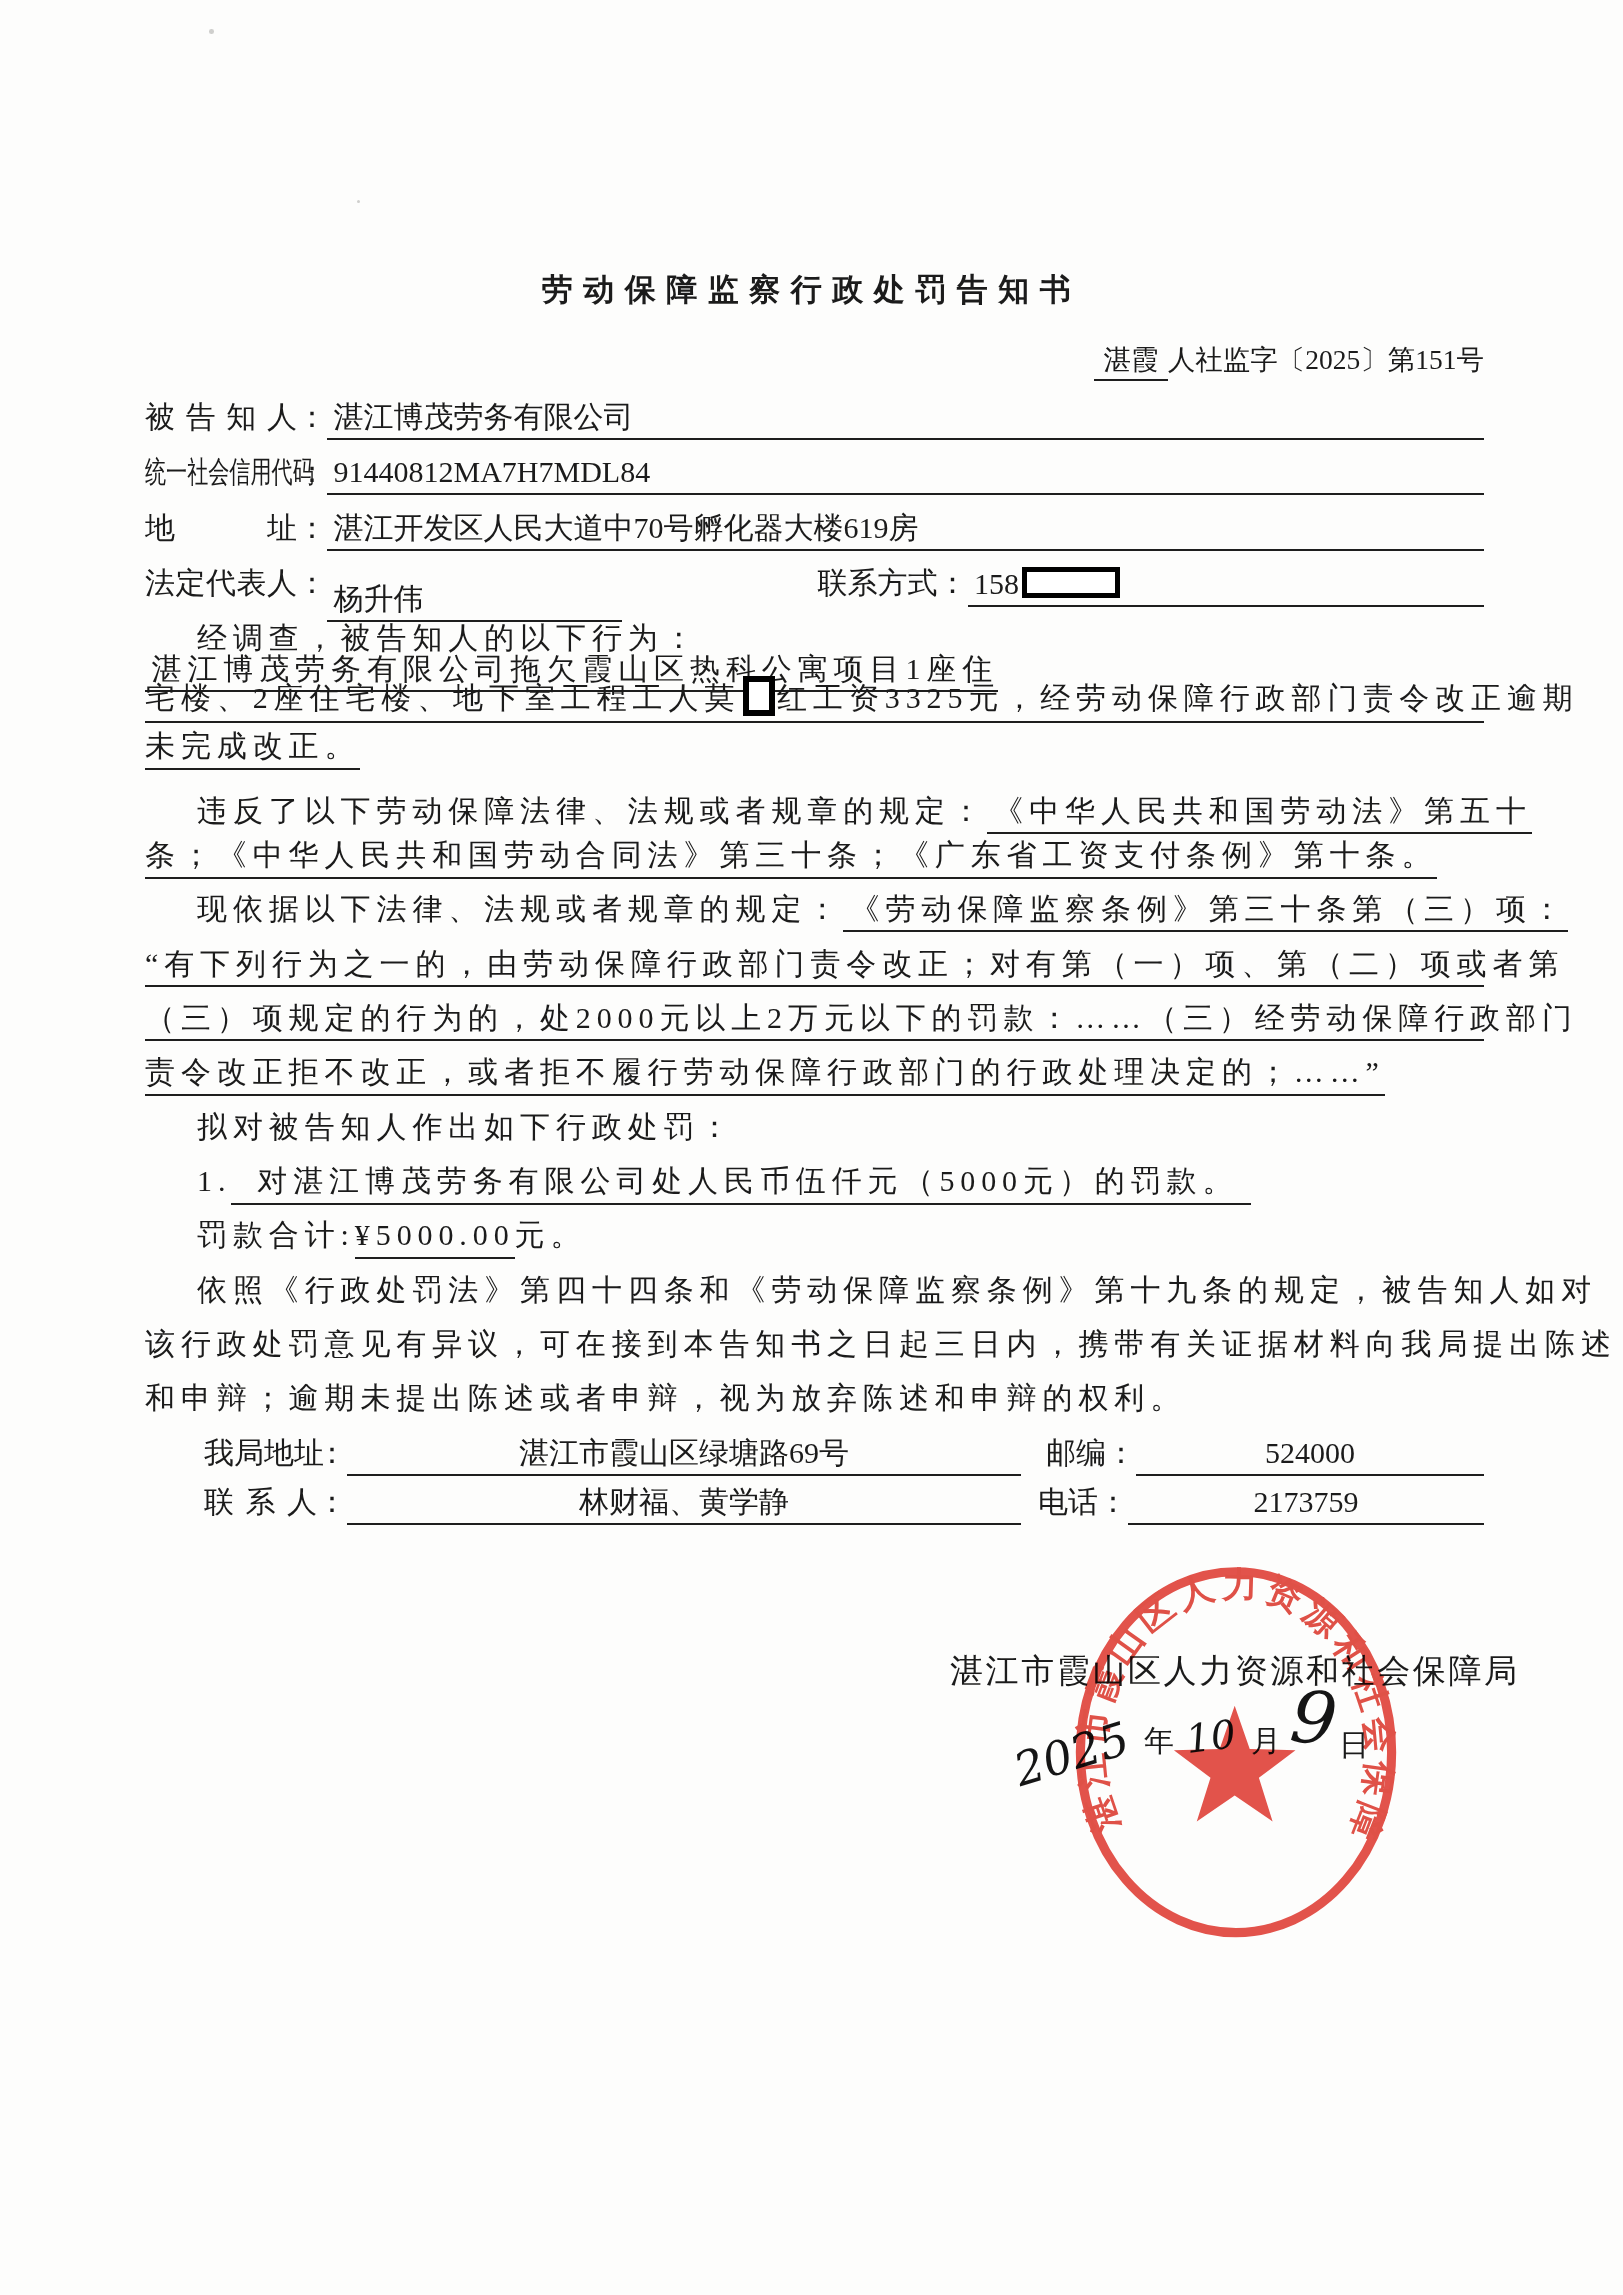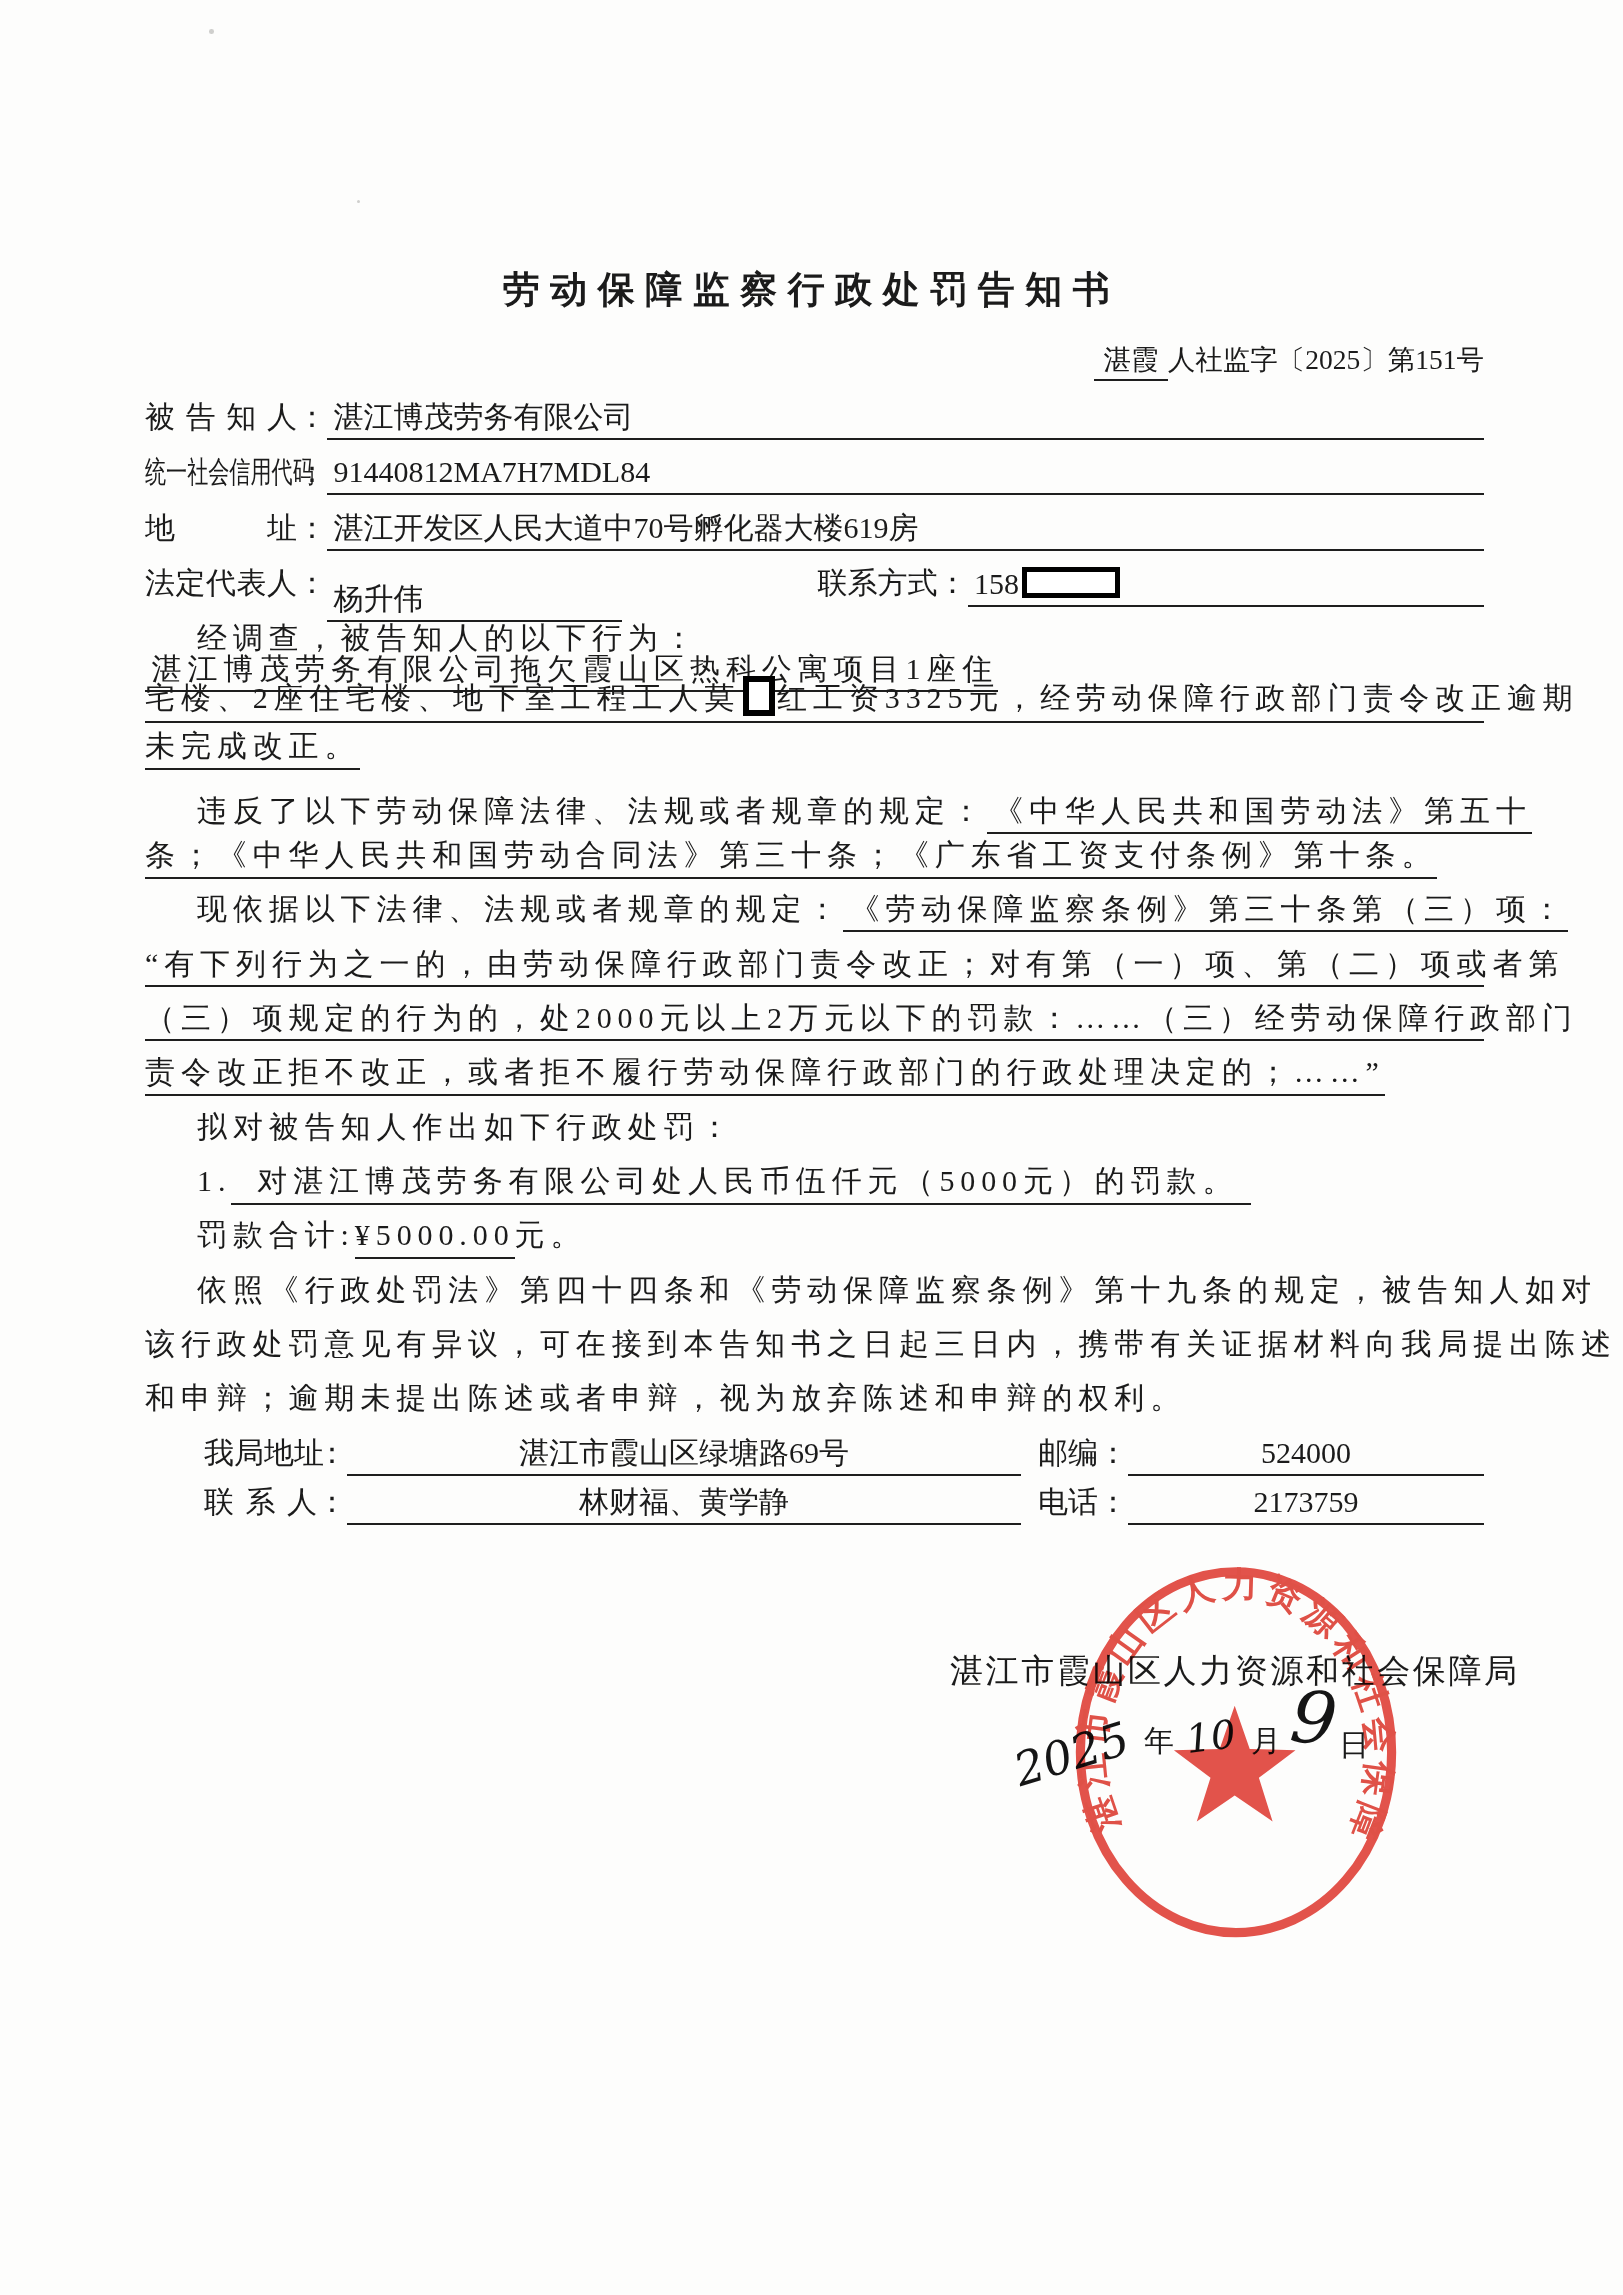--- a/index.html
+++ b/index.html
@@ -18,21 +18,21 @@
   .ls{letter-spacing:5.9px;}
   .flex{display:flex;align-items:flex-start;}
   .grow{flex:1 1 auto;}
   .u{border-bottom:2px solid #1e1e1e;padding-bottom:5.9px;}
   .ublock{display:inline-block;width:100%;box-sizing:border-box;}
   .fillj{text-align:justify;text-align-last:justify;text-justify:inter-character;}
   .para{display:block;text-align:justify;text-align-last:justify;text-justify:inter-character;}
   .indent{padding-left:52px;}
   .title{
     top:264px;left:0;width:1623px;text-align:center;
-    font-size:37px;line-height:52px;font-weight:700;letter-spacing:10.5px;height:59px;
+    font-size:31px;line-height:52px;font-weight:700;letter-spacing:10.5px;height:59px;
   }
   .docline{top:344px;text-align:right;font-size:27.5px;height:46px;}
   .docline .upad{padding:0 9.2px 3.9px 9.2px;}
   .jlabel{display:inline-block;width:152px;vertical-align:top;}
   .jlabel>span{display:block;text-align:justify;text-align-last:justify;}
   .jlabel.sq>span{width:216px;transform:scaleX(0.703);transform-origin:0 50%;}
   .jlabel2{display:inline-block;width:113px;vertical-align:top;}
   .jlabel2>span{display:block;text-align:justify;text-align-last:justify;}
   .vpad{padding-left:6.5px;}
   .ucenter{text-align:center;text-align-last:center;}
@@ -156,21 +156,21 @@
     <span>和申辩；逾期未提出陈述或者申辩，视为放弃陈述和申辩的权利。</span>
   </div>
 
   <div class="line flex" style="top:1437px;">
     <span style="width:59px;"></span>
       <span class="jlabel2">
         <span>我局地址</span>
       </span>
       <span>：</span>
       <span class="u ucenter" style="width:674px;">湛江市霞山区绿塘路69号</span>
-      <span style="margin-left:17px;">邮编：</span>
+      <span style="margin-left:25px;">邮编：</span>
       <span class="u grow ucenter">524000</span>
   </div>
 
   <div class="line flex" style="top:1486px;">
     <span style="width:59px;"></span>
       <span class="jlabel2">
         <span>联系人</span>
       </span>
       <span>：</span>
       <span class="u ucenter" style="width:674px;">林财福、黄学静</span>

